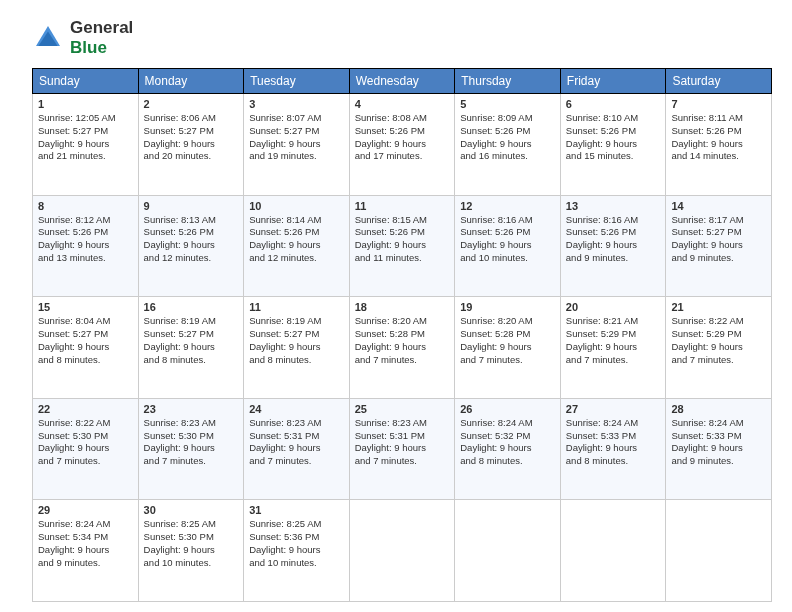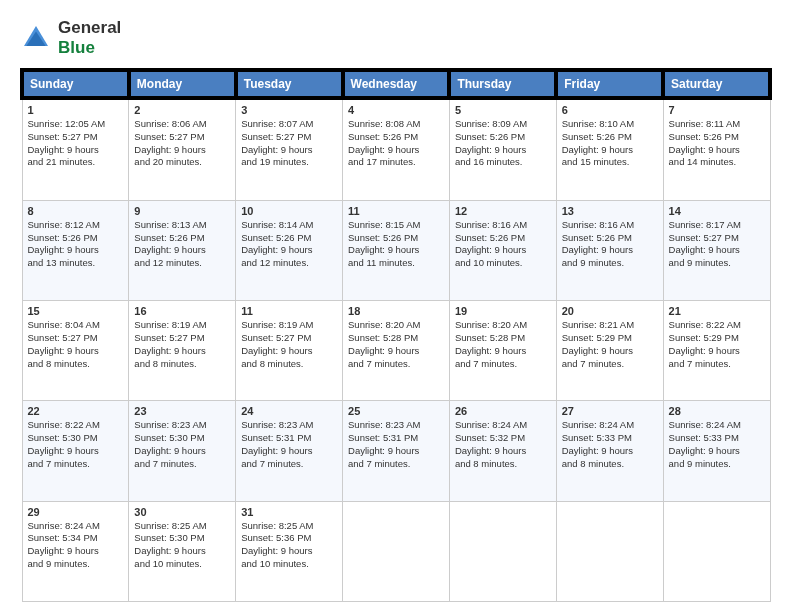--- a/index.html
+++ b/index.html
@@ -6,21 +6,21 @@
     body {
       width: 792px;
       height: 612px;
       font-family: Arial, sans-serif;
       background: #fff;
       overflow: hidden;
     }
     .page {
       width: 792px;
       height: 612px;
-      padding: 18px 20px 10px 20px;
+      padding: 18px 20px 10px 32px;
       display: flex;
       flex-direction: column;
     }
     .header {
       display: flex;
       justify-content: space-between;
       align-items: flex-start;
       margin-bottom: 10px;
     }
     .logo {
@@ -49,24 +49,24 @@
     .calendar {
       flex: 1;
       border-collapse: collapse;
       width: 100%;
       border: 1px solid #ccc;
     }
     .calendar th {
       background-color: #4a7fc1;
       color: #fff;
       font-size: 12px;
-      font-weight: bold;
+      font-weight: normal;
       padding: 5px 6px;
       text-align: left;
-      border: 4px solid #000000;
+      border: 1px solid #000000;
     }
     .calendar td {
       vertical-align: top;
       padding: 4px 5px;
       border: 1px solid #ccc;
       width: calc(100% / 7);
       font-size: 9.5px;
       color: #333;
       background: #fff;
     }

